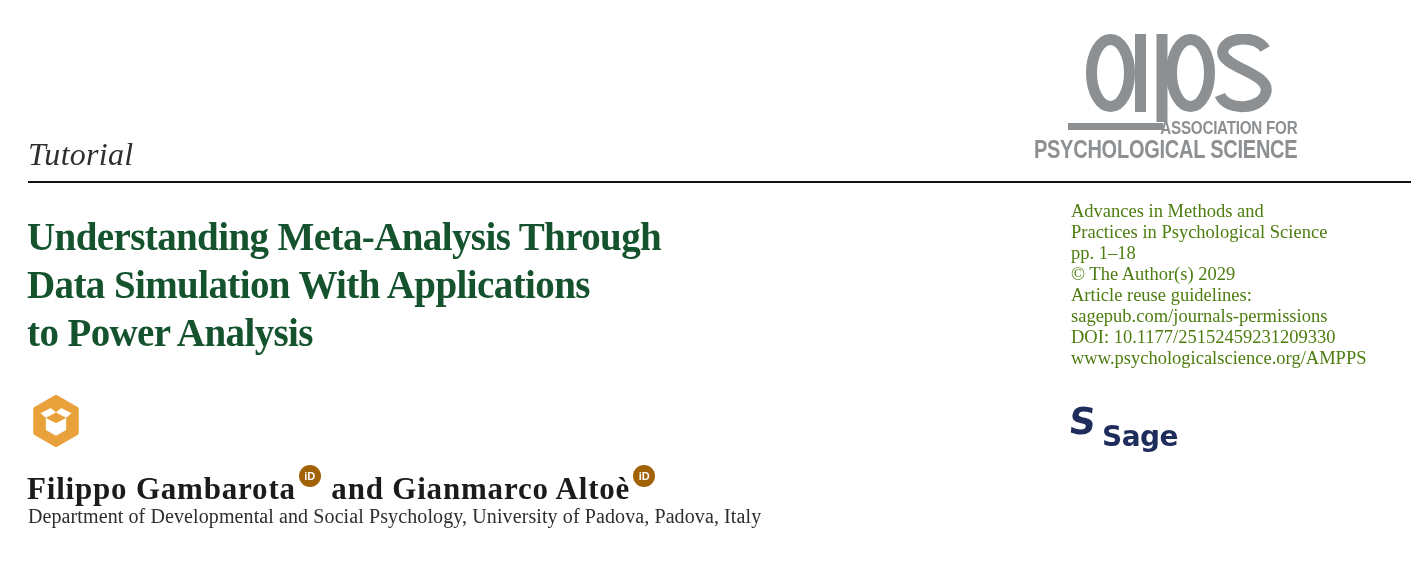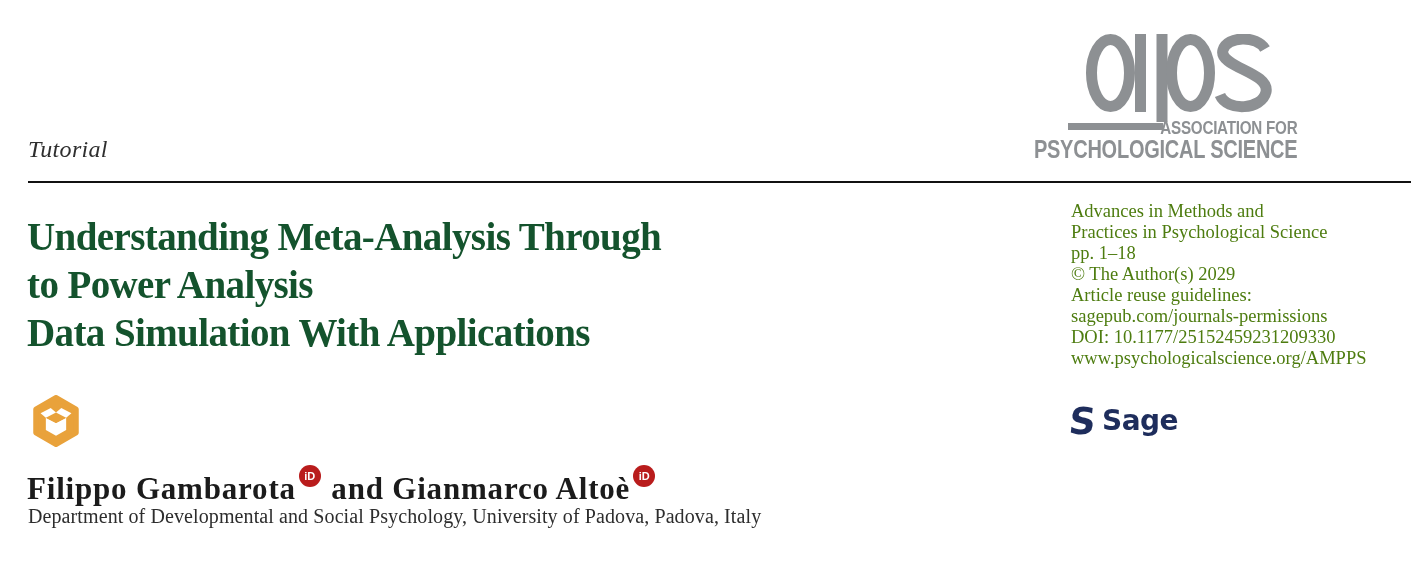--- a/index.html
+++ b/index.html
@@ -11,21 +11,21 @@
     overflow: hidden;
     font-family: "Liberation Serif", serif;
     color: #1c1c1c;
   }
 
   
   .kicker {
     position: absolute;
     left: 28px; top: 136px;
     font-style: italic;
-    font-size: 24px;
+    font-size: 32px;
     color: #2f2f2f;
     letter-spacing: 0.3px;
   }
   .header-rule {
     position: absolute;
     left: 28px; top: 181px;
     width: 1383px; height: 2px;
     background: #111111;
   }
   .article-title {
@@ -50,21 +50,21 @@
     font-weight: bold;
     font-size: 31px;
     letter-spacing: 0.8px;
     color: #1b1b1b;
     white-space: nowrap;
   }
   .orcid-icon {
     display: inline-block;
     width: 22px; height: 22px;
     border-radius: 50%;
-    background: #b91c1c;
+    background: #a16207;
     color: #ffffff;
     font-family: "Liberation Sans", sans-serif;
     font-size: 11px;
     font-weight: bold;
     letter-spacing: 0;
     line-height: 22px;
     text-align: center;
     vertical-align: top;
     position: relative;
     top: -6px;
@@ -120,41 +120,41 @@
   .sage-s {
     position: absolute; left: 0; top: 0;
     font-family: "DejaVu Sans", sans-serif;
     font-weight: bold;
     font-size: 37px;
     line-height: 37px;
     color: #1e2d5c;
     transform: skewX(-6deg);
   }
   .sage-word {
-    position: absolute; left: 33px; top: 4px;
+    position: absolute; left: 33px; top: 20px;
     font-family: "DejaVu Sans", sans-serif;
     font-weight: bold;
     font-size: 28px;
     line-height: 28px;
     letter-spacing: -0.5px;
     color: #1e2d5c;
   }
 </style>
 </head>
 <body>
 
 <div class="page">
 
   <div class="kicker">Tutorial</div>
   <div class="header-rule"></div>
 
   <div class="article-title">
     <div>Understanding Meta-Analysis Through</div>
+    <div>Data Simulation With Applications</div>
     <div>to Power Analysis</div>
-    <div>Data Simulation With Applications</div>
   </div>
 
   <div class="open-badge">
     <svg width="52" height="52" viewBox="0 0 64 64" aria-label="open-box-badge-icon">
       <path d="M32 3 L57 17.5 L57 46.5 L32 61 L7 46.5 L7 17.5 Z" fill="#e9a23b" stroke="#e9a23b" stroke-width="6" stroke-linejoin="round"></path>
       <path d="M19.5 28 L32 34.5 L44.5 28 L44.5 43 L32 50 L19.5 43 Z" fill="#ffffff"></path>
       <path d="M19.5 28 L32 21.5 L44.5 28 L32 34.5 Z" fill="#e9a23b"></path>
       <path d="M19.5 28 L13 22.5 L25.5 16 L32 21.5 Z" fill="#ffffff"></path>
       <path d="M44.5 28 L51 22.5 L38.5 16 L32 21.5 Z" fill="#ffffff"></path>
     </svg>

